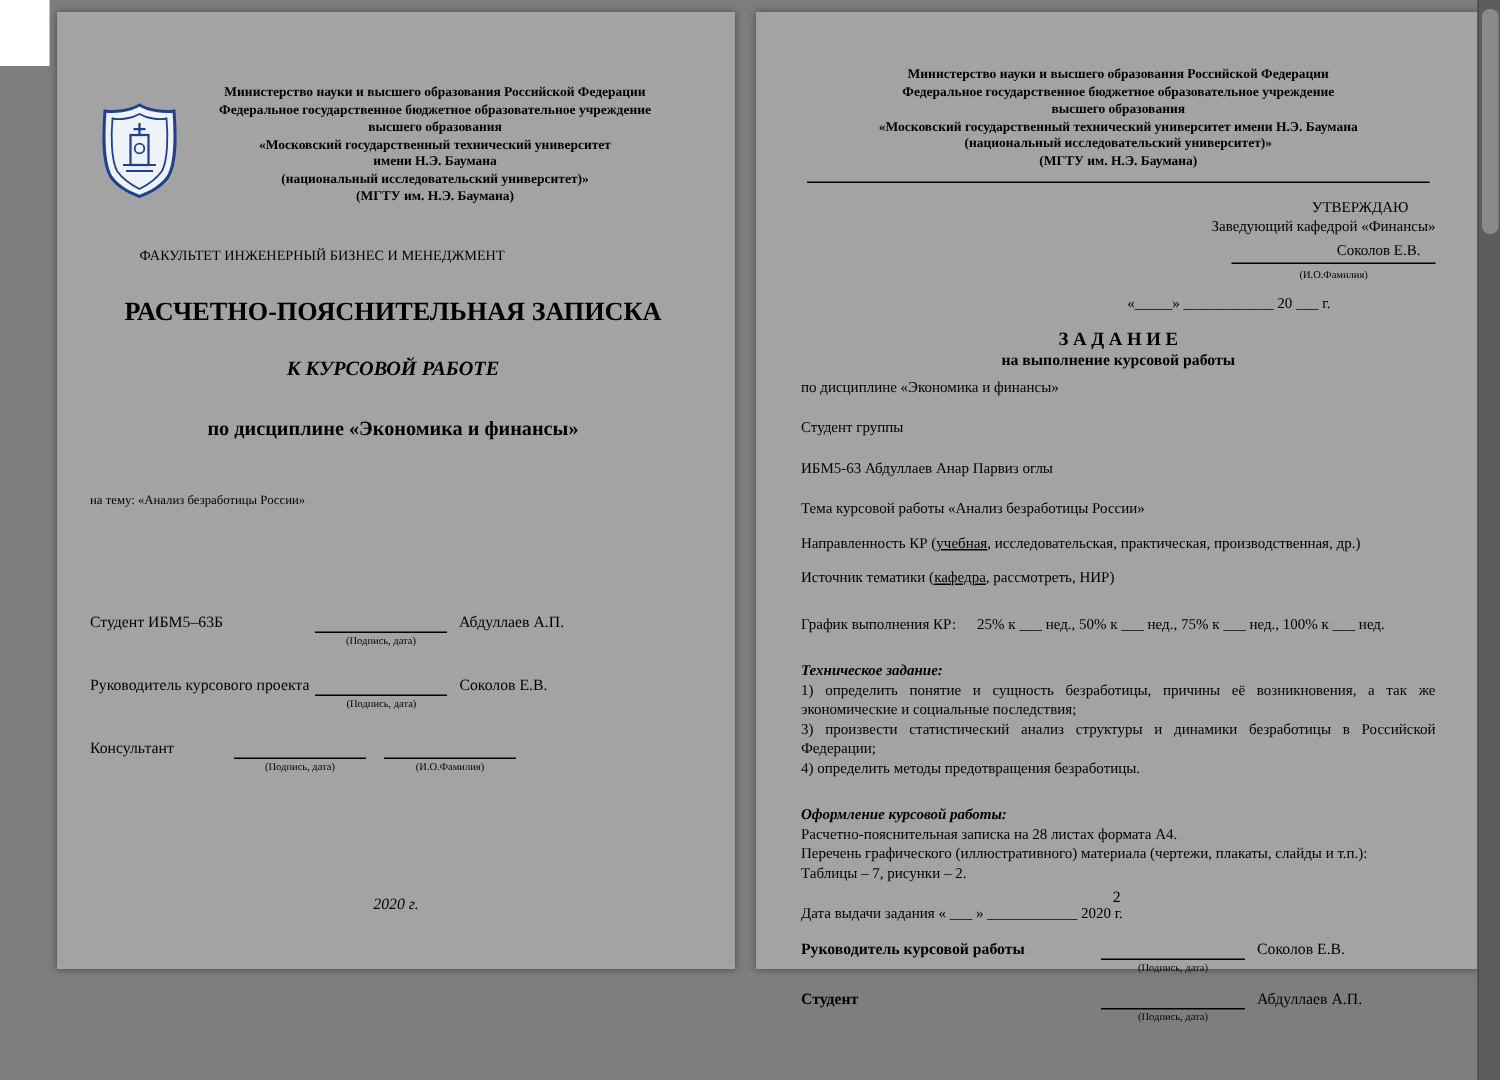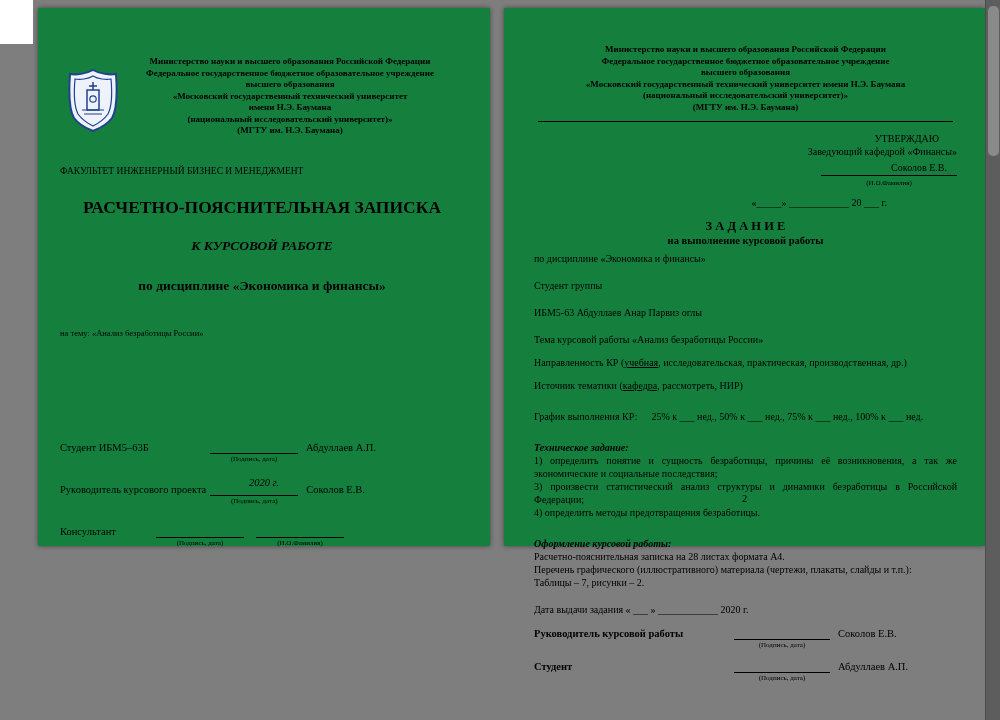--- a/index.html
+++ b/index.html
@@ -9,57 +9,57 @@
     font-family:"Liberation Serif","DejaVu Serif",serif;
     color:#000;
     position:relative;
     overflow:hidden;
   }
   .corner {
     position:absolute; left:0; top:0; width:33px; height:44px;
     background:#ffffff;
   }
   .page {
-    position:absolute; top:8px; height:538px; background:#15803d;
+    position:absolute; top:8px; height:638px; background:#a3a3a3;
     box-shadow:0 0 5px rgba(0,0,0,.45);
   }
   .page1 { left:38px;  width:452px; padding:48px 26px 0 22px; }
   .page2 { left:504px; width:481px; padding:36px 28px 0 30px; }
 
   .scrollbar {
     position:absolute; right:0; top:0; width:15px; height:720px;
     background:#5d5d5d; border-left:1px solid #4a4a4a;
   }
   .scroll-thumb {
     position:absolute; left:2px; top:6px; width:11px; height:150px;
     background:#8a8a8a; border-radius:5px;
   }
 
   
   .p1-header { position:relative; margin-left:56px; text-align:center;
     font-weight:bold; font-size:9px; line-height:11.5px; }
   .logo {
     position:absolute; left:-50px; top:12px; width:54px; height:64px;
   }
-  .p1-fac { margin-top:28px; font-size:9.5px; line-height:12px; }
+  .p1-fac { margin-top:28px; font-size:9.5px; line-height:12px;margin-left:33px; }
   .p1-title { margin-top:20px; text-align:center; font-weight:bold; font-size:17.5px; }
   .p1-subtitle { margin-top:20px; text-align:center; font-weight:bold; font-style:italic; font-size:13.5px; }
   .p1-disc { margin-top:24px; text-align:center; font-weight:bold; font-size:13.5px; }
   .p1-topic { margin-top:34px; font-size:8.5px; }
 
-  .sigblock { margin-top:104px; font-size:10.5px; }
+  .sigblock { margin-top:72px; font-size:10.5px; }
   .sigrow { display:flex; align-items:flex-start; margin-bottom:21px; }
   .sigrow .label { display:inline-block; padding-top:0; }
   .lbl-student { min-width:146px; }
   .lbl-consult { min-width:92px; }
   .sigcell { display:inline-flex; flex-direction:column; align-items:center; margin:0 8px 0 4px; }
   .sigline { width:88px; height:12px; border-bottom:1px solid #000; }
   .sighint { font-size:7px; margin-top:1px; white-space:nowrap; }
   .signame { padding-top:0; }
-  .p1-year { position:absolute; left:0; right:0; bottom:58px; text-align:center;
+  .p1-year { position:absolute; left:0; right:0; bottom:37px; text-align:center;
     font-style:italic; font-size:10.5px; }
 
   
   .p2-header { text-align:center; font-weight:bold; font-size:9px; line-height:11.5px; }
   .p2-rule { margin:8px 4px 0 4px; border-top:1.6px solid #000; }
   .approve { text-align:right; font-size:10px; line-height:13px; margin-top:10px; }
   .appr-line1 { margin-right:18px; }
   .appr-sig { display:inline-block; text-align:center; margin-top:3px; }
   .appr-sig .line { border-bottom:1px solid #000; padding:0 10px 1px 70px; }
   .appr-sig .hint { font-size:7px; margin-top:1px; }

